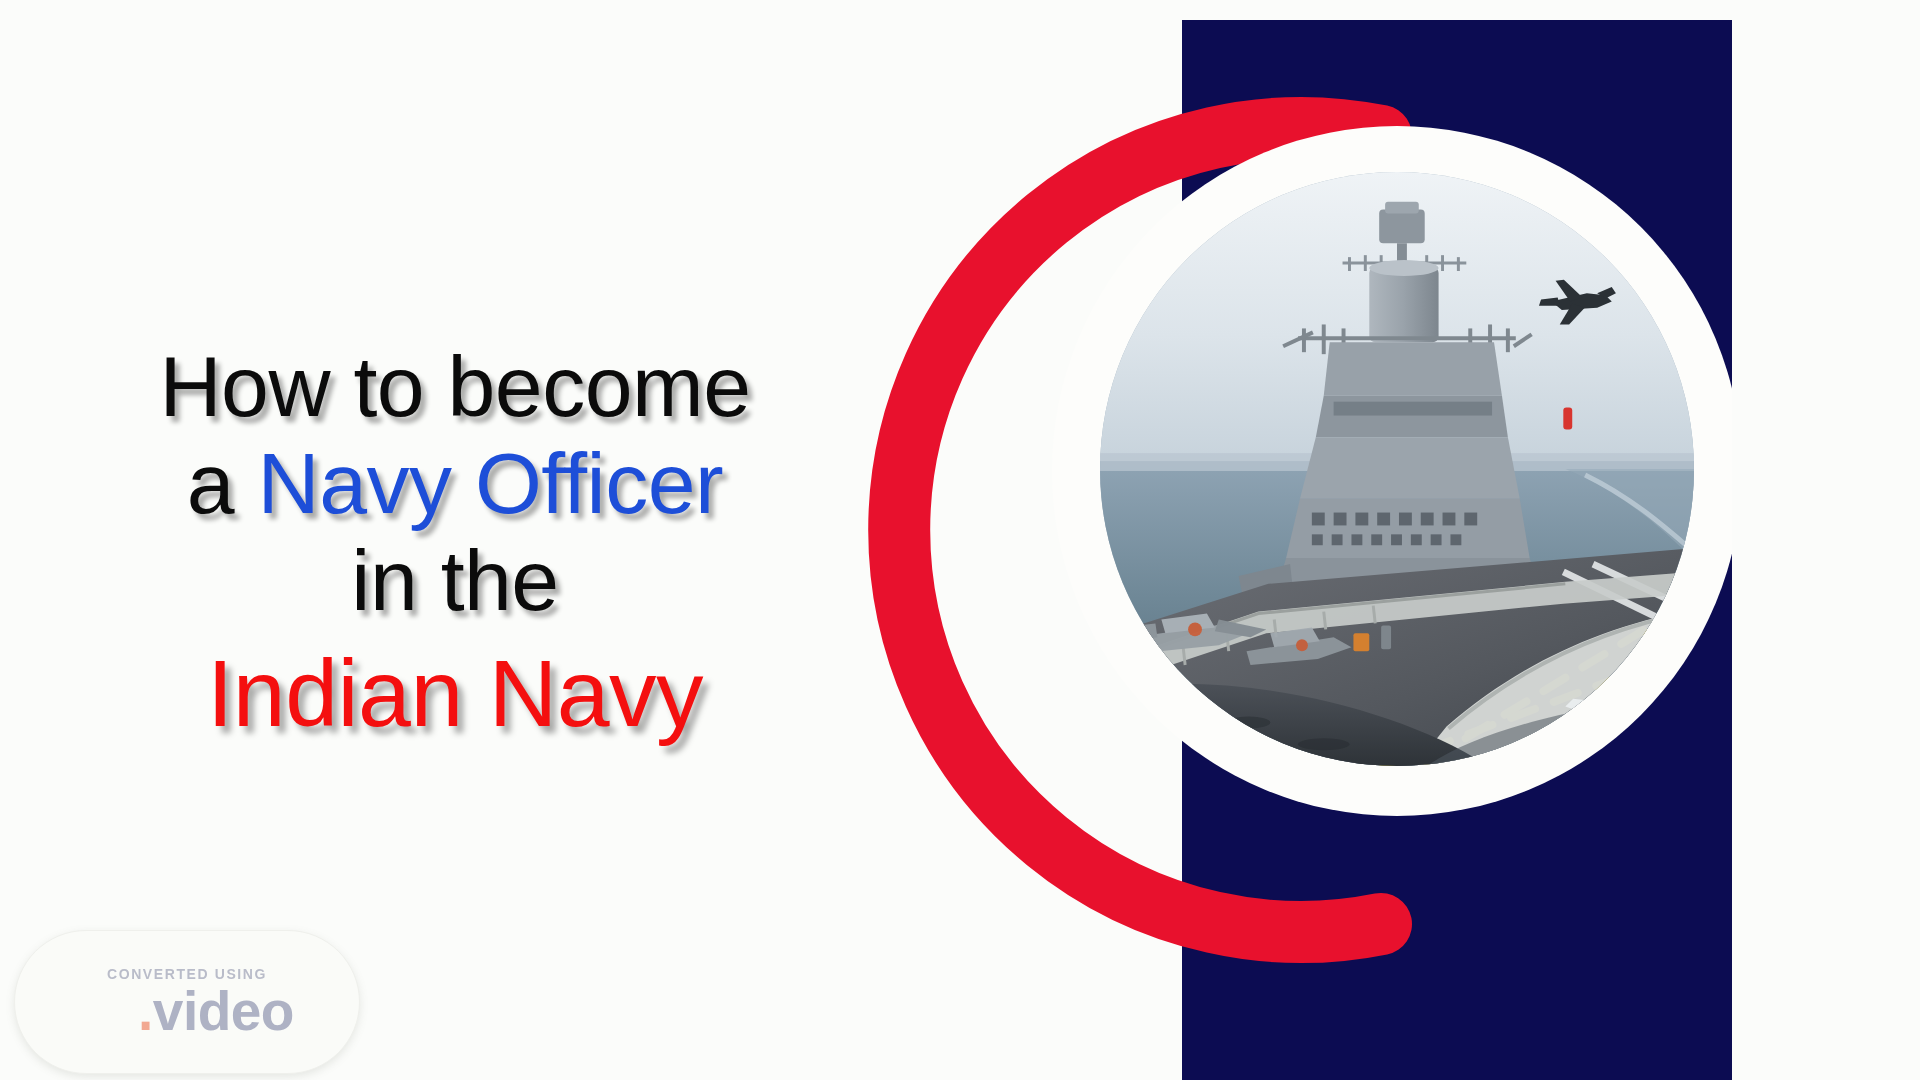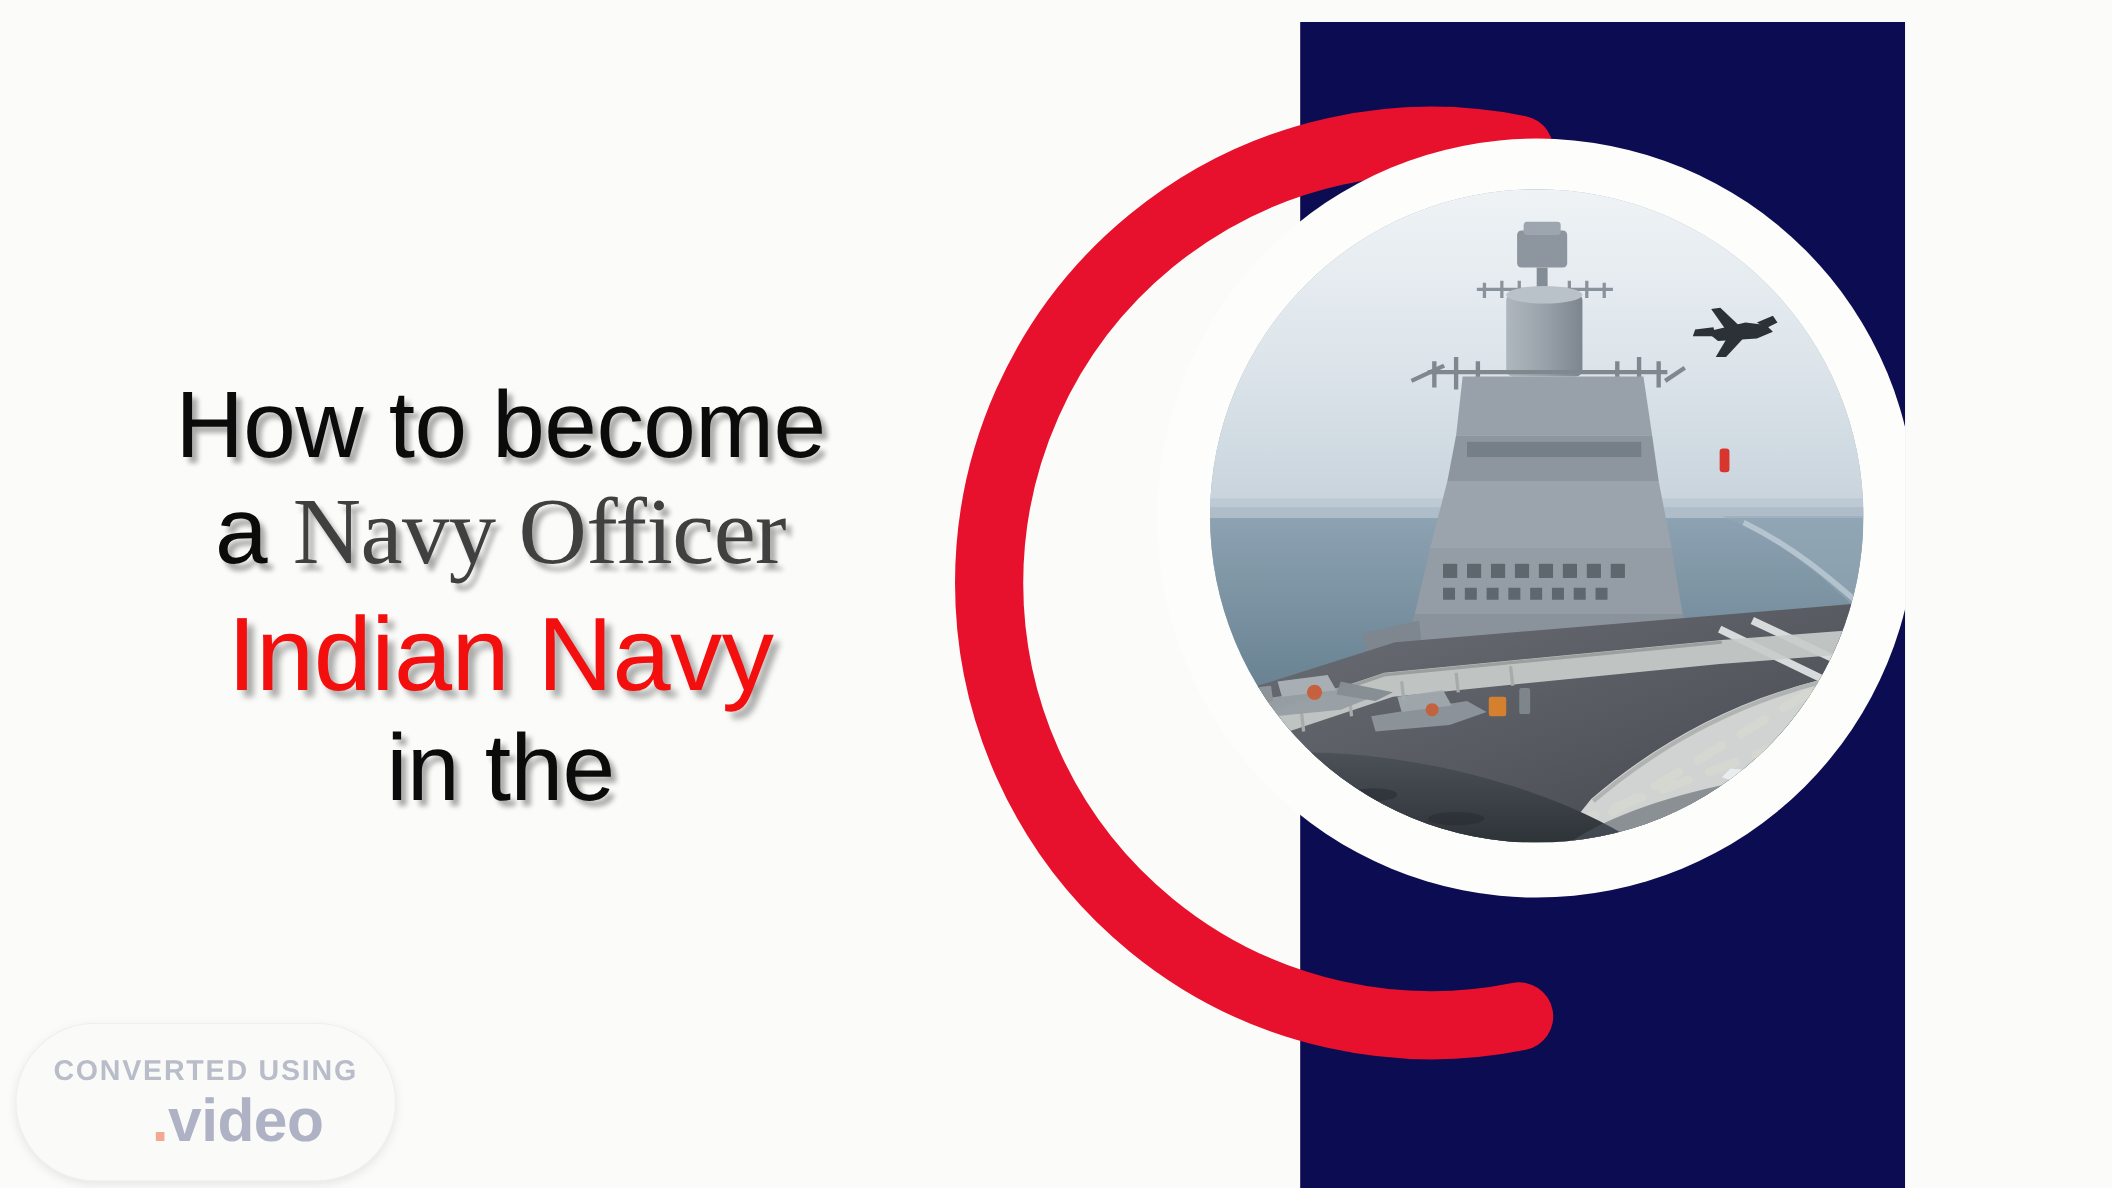--- a/index.html
+++ b/index.html
@@ -87,21 +87,21 @@
     font-weight: 400;
     letter-spacing: -0.5px;
     white-space: nowrap;
     text-shadow: 5px 6px 5px rgba(0,0,0,0.33);
   }
 
   .hl-line.l1 { color: #0B0B0B; }
   .hl-line.l3 { color: #0B0B0B; }
 
   .tok-dark { color: #0B0B0B; }
-  .tok-blue { color: #404040; font-family: Liberation Serif, serif; }
+  .tok-blue { color: #1d4ed8; }
 
   .hl-line.l4 {
     color: #F40F0F;
     font-size: 95px;
     margin-top: 10px;
     text-shadow: 6px 7px 6px rgba(0,0,0,0.34);
   }
 
   
   .watermark {
@@ -114,21 +114,21 @@
     background: #FAFBF8;
     border: 1px solid #EFF0EC;
     box-shadow: 0 3px 9px rgba(120,125,115,0.16);
     display: flex;
     flex-direction: column;
     align-items: center;
     justify-content: center;
   }
 
   .wm-kicker {
-    font-size: 26px;
+    font-size: 14px;
     font-weight: 700;
     letter-spacing: 1.6px;
     color: #B9BCC9;
     margin-bottom: 2px;
   }
 
   .wm-brand {
     font-size: 47px;
     font-weight: 700;
     color: #AEB2C4;
@@ -331,22 +331,22 @@
           <path d="M44 10 L58 4 L62 10 L52 15 Z"></path>
           <path d="M-10 16 L6 14 L8 22 L-12 22 Z"></path>
         </g>
       </svg>
     </div>
   </div>
 
   <div class="headline">
     <div class="hl-line l1">How to become</div>
     <div class="hl-line l2"><span class="tok-dark">a </span><span class="tok-blue">Navy Officer</span></div>
+    <div class="hl-line l3">in the</div>
     <div class="hl-line l4">Indian Navy</div>
-    <div class="hl-line l3">in the</div>
   </div>
 
   <div class="watermark">
     <div class="wm-kicker">CONVERTED USING</div>
     <div class="wm-domain"><span class="wm-dot">.</span><span>video</span></div>
   </div>
 
 </div>
 
 </body></html>

